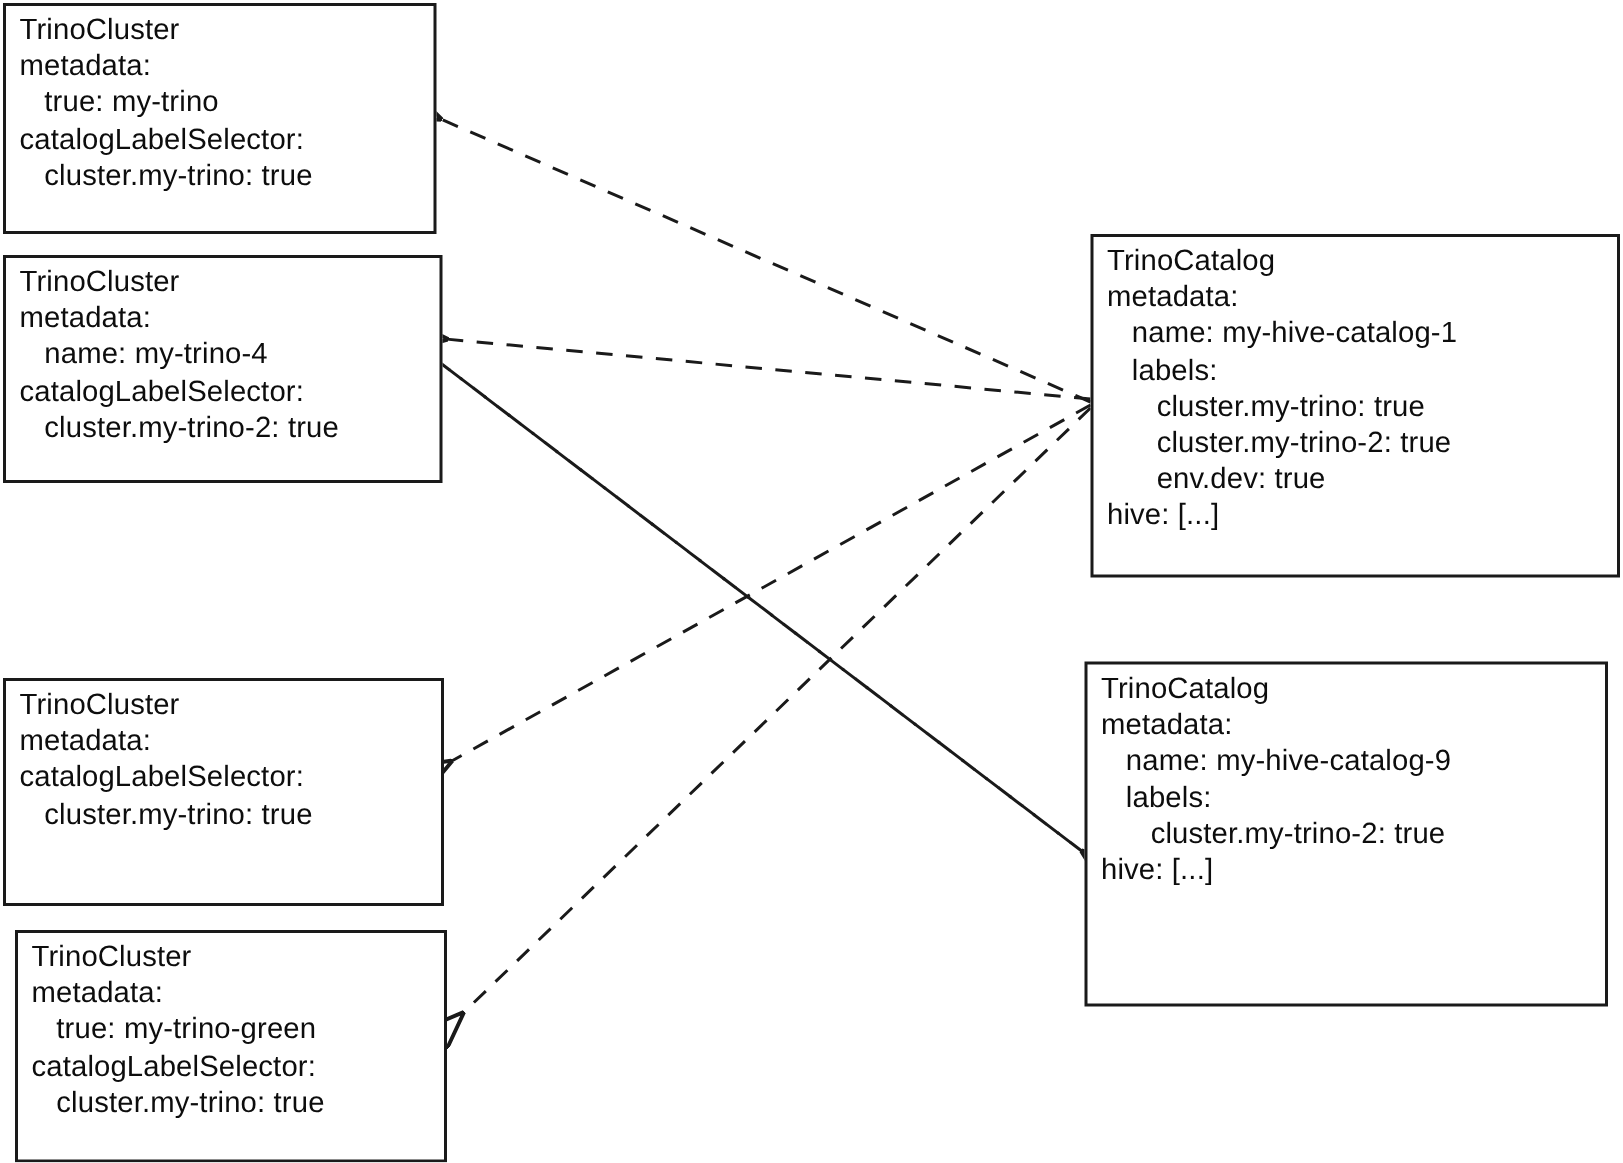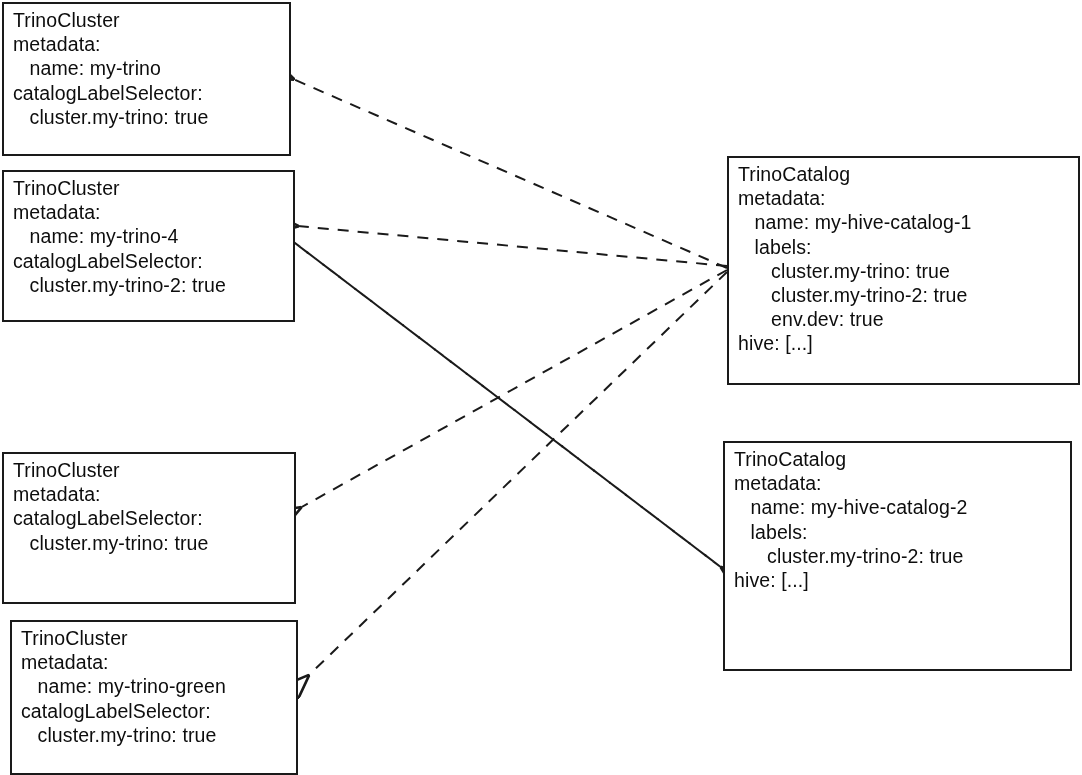--- a/index.html
+++ b/index.html
@@ -61,31 +61,31 @@
         <line x1="727" y1="268" x2="293" y2="79" marker-end="url(#arrow)"></line>
         <line x1="727" y1="266" x2="297" y2="226" marker-end="url(#arrow)"></line>
         <line x1="727" y1="270" x2="300" y2="508" marker-end="url(#arrow)"></line>
         <line x1="727" y1="272" x2="308" y2="676" marker-end="url(#arrow)"></line>
         <line x1="722" y1="568" x2="291" y2="240" marker-end="url(#arrow)"></line>
         <line x1="291" y1="240" x2="722" y2="568" marker-end="url(#arrow)"></line>
       </g>
   </svg>
 
   <div class="node" style="left: 2px; top: 2px; width: 289px; height: 154px; border-color: rgb(26, 26, 26); background: rgb(255, 255, 255);">
-    <div class="node-text" style="color: rgb(13, 13, 13);"><div class="node-line">TrinoCluster</div><div class="node-line">metadata:</div><div class="node-line">   name: my-trino</div><div class="node-line">catalogLabelSelector:</div><div class="node-line">   cluster.my-trino: true</div></div>
+    <div class="node-text" style="color: rgb(13, 13, 13);"><div class="node-line">TrinoCluster</div><div class="node-line">metadata:</div><div class="node-line">   true: my-trino</div><div class="node-line">catalogLabelSelector:</div><div class="node-line">   cluster.my-trino: true</div></div>
   </div>
   <div class="node" style="left: 2px; top: 170px; width: 293px; height: 152px; border-color: rgb(26, 26, 26); background: rgb(255, 255, 255);">
     <div class="node-text" style="color: rgb(13, 13, 13);"><div class="node-line">TrinoCluster</div><div class="node-line">metadata:</div><div class="node-line">   name: my-trino-4</div><div class="node-line">catalogLabelSelector:</div><div class="node-line">   cluster.my-trino-2: true</div></div>
   </div>
   <div class="node" style="left: 2px; top: 452px; width: 294px; height: 152px; border-color: rgb(26, 26, 26); background: rgb(255, 255, 255);">
     <div class="node-text" style="color: rgb(13, 13, 13);"><div class="node-line">TrinoCluster</div><div class="node-line">metadata:</div><div class="node-line">catalogLabelSelector:</div><div class="node-line">   cluster.my-trino: true</div></div>
   </div>
   <div class="node" style="left: 10px; top: 620px; width: 288px; height: 155px; border-color: rgb(26, 26, 26); background: rgb(255, 255, 255);">
-    <div class="node-text" style="color: rgb(13, 13, 13);"><div class="node-line">TrinoCluster</div><div class="node-line">metadata:</div><div class="node-line">   name: my-trino-green</div><div class="node-line">catalogLabelSelector:</div><div class="node-line">   cluster.my-trino: true</div></div>
+    <div class="node-text" style="color: rgb(13, 13, 13);"><div class="node-line">TrinoCluster</div><div class="node-line">metadata:</div><div class="node-line">   true: my-trino-green</div><div class="node-line">catalogLabelSelector:</div><div class="node-line">   cluster.my-trino: true</div></div>
   </div>
   <div class="node" style="left: 727px; top: 156px; width: 353px; height: 229px; border-color: rgb(26, 26, 26); background: rgb(255, 255, 255);">
     <div class="node-text" style="color: rgb(13, 13, 13);"><div class="node-line">TrinoCatalog</div><div class="node-line">metadata:</div><div class="node-line">   name: my-hive-catalog-1</div><div class="node-line">   labels:</div><div class="node-line">      cluster.my-trino: true</div><div class="node-line">      cluster.my-trino-2: true</div><div class="node-line">      env.dev: true</div><div class="node-line">hive: [...]</div></div>
   </div>
   <div class="node" style="left: 723px; top: 441px; width: 349px; height: 230px; border-color: rgb(26, 26, 26); background: rgb(255, 255, 255);">
-    <div class="node-text" style="color: rgb(13, 13, 13);"><div class="node-line">TrinoCatalog</div><div class="node-line">metadata:</div><div class="node-line">   name: my-hive-catalog-2</div><div class="node-line">   labels:</div><div class="node-line">      cluster.my-trino-2: true</div><div class="node-line">hive: [...]</div></div>
+    <div class="node-text" style="color: rgb(13, 13, 13);"><div class="node-line">TrinoCatalog</div><div class="node-line">metadata:</div><div class="node-line">   name: my-hive-catalog-9</div><div class="node-line">   labels:</div><div class="node-line">      cluster.my-trino-2: true</div><div class="node-line">hive: [...]</div></div>
   </div>
 
 </div>
 
 </body></html>

